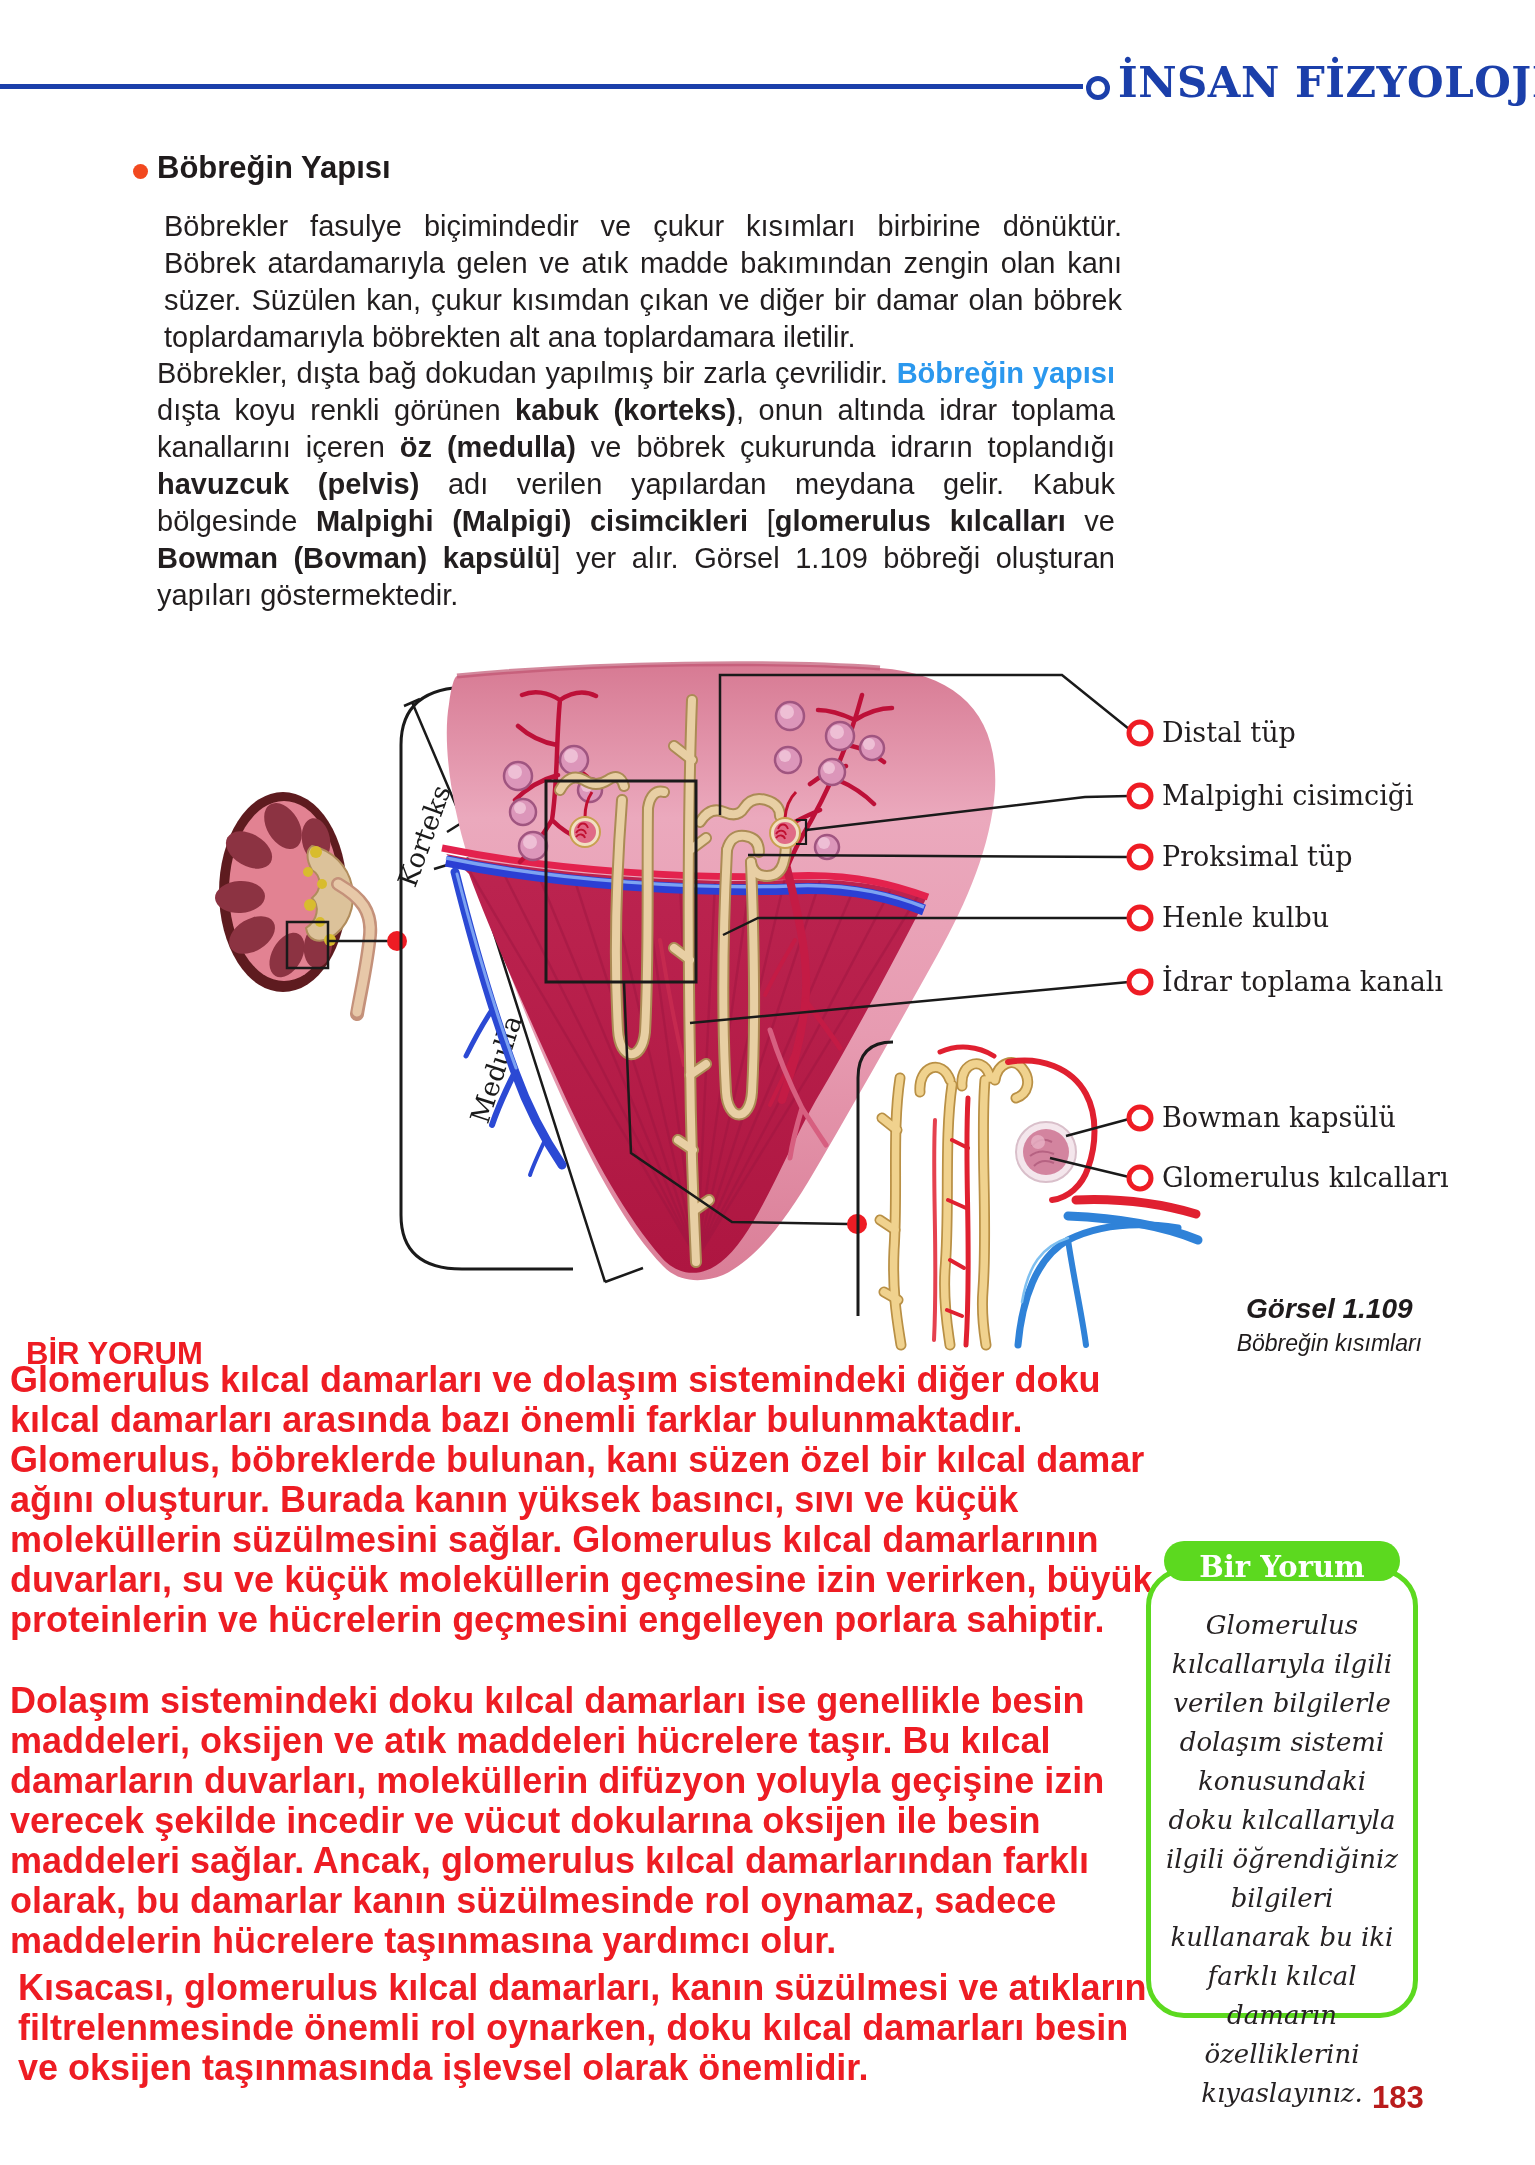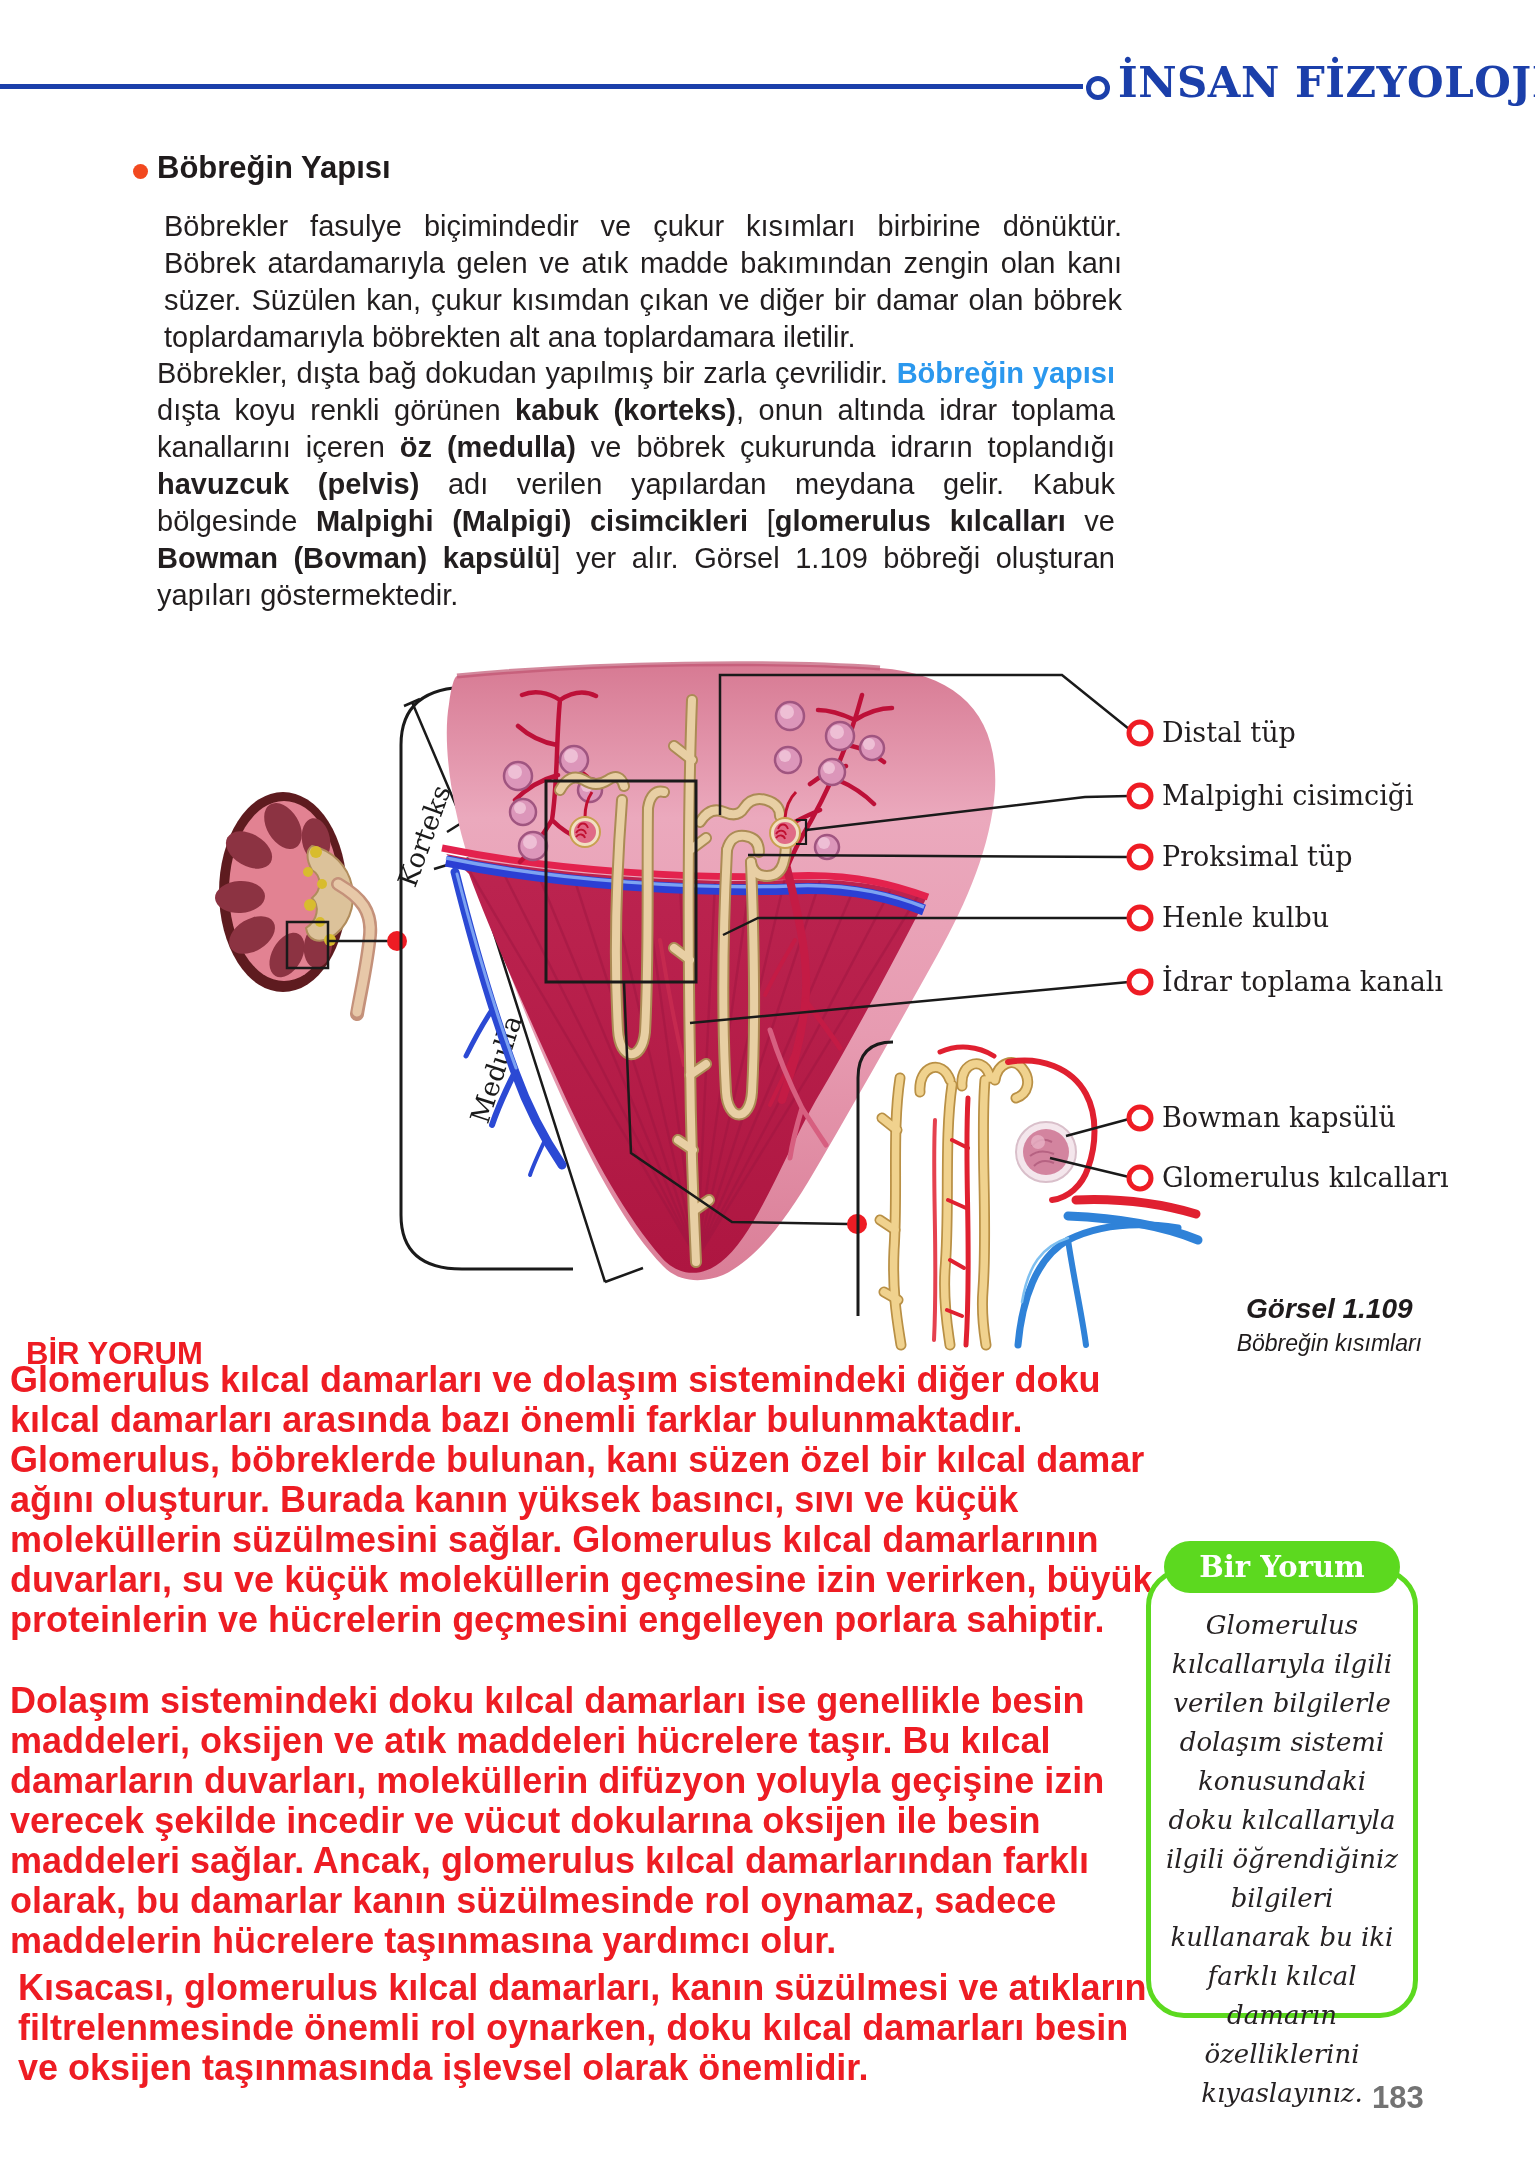--- a/index.html
+++ b/index.html
@@ -27,26 +27,26 @@
   .figure-caption .cap2{font-size:23px;}
   
   .comment-heading{position:absolute;left:10px;top:1320px;font-size:31px;font-weight:700;color:var(--c-red,#ee1c23);}
   .comment-p{position:absolute;left:10px;width:1150px;font-size:36px;line-height:40px;font-weight:700;color:var(--c-red,#ee1c23);}
   .cp1{top:1360px;}
   .cp2{top:1681px;}
   .cp3{top:1960px;}
   
   .side-box{position:absolute;left:1146px;top:1568px;width:262px;height:440px;background:#fff;
     border:5px solid var(--c-green,#5cd91f);border-radius:38px;}
-  .side-box-pill{position:absolute;left:1164px;top:1541px;width:236px;height:52px;background:var(--c-green,#5cd91f);
+  .side-box-pill{position:absolute;left:1164px;top:1541px;width:236px;height:40px;background:var(--c-green,#5cd91f);
     border-radius:27px;color:#fff;font-family:"DejaVu Serif",serif;font-weight:700;font-size:29px;text-align:center;line-height:52px;}
   .side-box-body{position:absolute;left:1162px;top:1606px;width:240px;font-family:"DejaVu Serif",serif;font-style:italic;
     font-size:26px;line-height:39px;text-align:center;color:#262223;}
   
-  .page-number{position:absolute;left:1372px;top:2080px;font-size:31px;font-weight:600;color:#737373;}
+  .page-number{position:absolute;left:1372px;top:2080px;font-size:31px;font-weight:600;color:#b91c1c;}
 </style>
 </head>
 <body>
 
 <div class="page">
 
   <div class="header-rule"></div>
   <div class="header-dot"></div>
   <div class="header-title">İNSAN FİZYOLOJİSİ</div>
 

